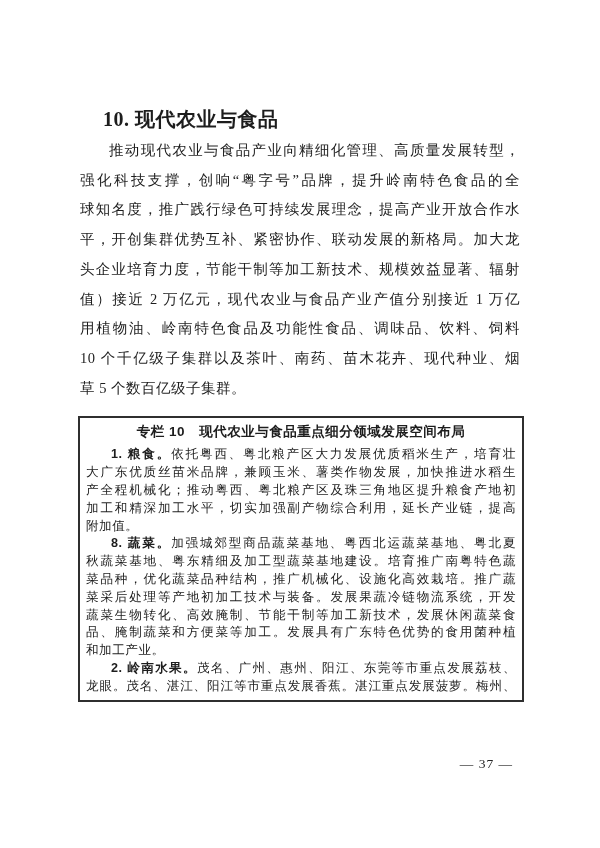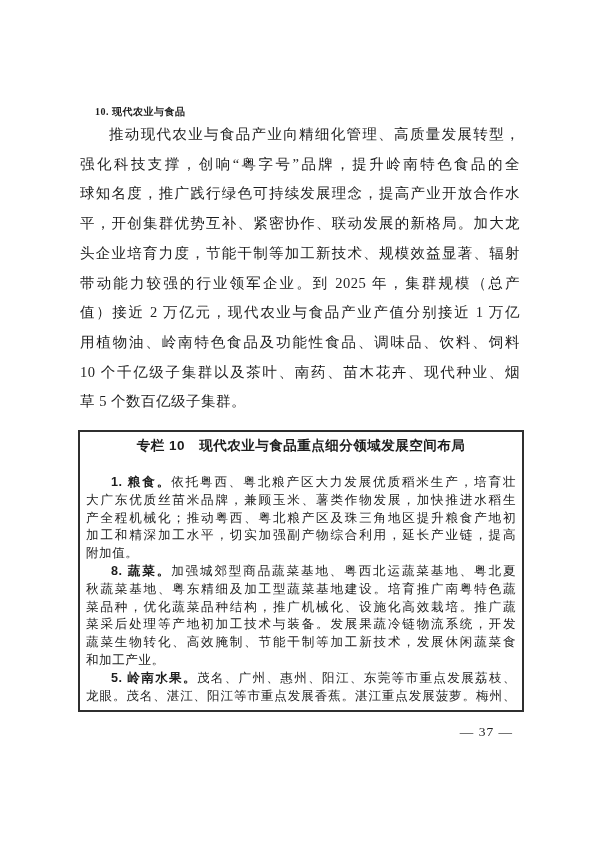--- a/index.html
+++ b/index.html
@@ -8,22 +8,22 @@
     width:600px; height:848px;
     margin:0 auto;
     background:#ffffff;
     font-family:"Liberation Serif","DejaVu Serif",serif;
     color:#1d1d1d;
     overflow:hidden;
   }
   .content { position:absolute; left:80px; top:103px; width:440px; }
 
   .heading {
-    font-size:10px; font-weight:bold;
-    line-height:17px; margin:0; padding-left:15px;
+    font-size:20px; font-weight:bold;
+    line-height:17px; margin:8px; padding-left:15px;
     letter-spacing:0.5px;
   }
 
   .para { margin:0; }
   .para .jline { font-size:14.5px; line-height:29.7px; }
 
   .jline {
     text-align:justify;
     text-align-last:justify;
     letter-spacing:0.5px;
@@ -33,73 +33,73 @@
 
   .box {
     margin:13px -4px 0 -2px;
     border:2px solid #2f2f2f;
     padding:4px 6px 5px 6px;
     background:#ffffff;
   }
   .box-title {
     font-family:"Liberation Sans","DejaVu Sans",sans-serif;
     font-weight:bold; font-size:13.5px;
-    text-align:center; line-height:20px; margin-bottom:18px;
+    text-align:center; line-height:20px; margin-bottom:4px;
     letter-spacing:0.5px;
   }
   .bline { font-size:12.6px; line-height:17.8px; }
   .bline.indent { text-indent:25px; }
   .blabel {
     font-family:"Liberation Sans","DejaVu Sans",sans-serif;
     font-weight:bold;
   }
 
   .page-number {
-    position:absolute; top:724px; right:87px;
+    position:absolute; top:756px; right:87px;
     font-size:13.5px; letter-spacing:1px;
     color:#222222;
   }
 </style>
 </head>
 <body>
 
 <div class="page">
   <div class="content">
 
     <h3 class="heading">10. 现代农业与食品</h3>
 
     <div class="para">
       <div class="jline indent">推动现代农业与食品产业向精细化管理、高质量发展转型，</div>
       <div class="jline">强化科技支撑，创响“粤字号”品牌，提升岭南特色食品的全</div>
       <div class="jline">球知名度，推广践行绿色可持续发展理念，提高产业开放合作水</div>
       <div class="jline">平，开创集群优势互补、紧密协作、联动发展的新格局。加大龙</div>
       <div class="jline">头企业培育力度，节能干制等加工新技术、规模效益显著、辐射</div>
-      <div class="jline">带动能力较强的行业领军企业。到 2025 年，集群规模（总产</div>
       <div class="jline">值）接近 2 万亿元，现代农业与食品产业产值分别接近 1 万亿</div>
       <div class="jline">用植物油、岭南特色食品及功能性食品、调味品、饮料、饲料</div>
       <div class="jline">10 个千亿级子集群以及茶叶、南药、苗木花卉、现代种业、烟</div>
       <div class="jline end">草 5 个数百亿级子集群。</div>
     </div>
 
     <div class="box">
       <div class="box-title">专栏 10　现代农业与食品重点细分领域发展空间布局</div>
 
       <div class="jline bline indent"><span class="blabel">1. 粮食。</span><span>依托粤西、粤北粮产区大力发展优质稻米生产，培育壮</span></div>
       <div class="jline bline">大广东优质丝苗米品牌，兼顾玉米、薯类作物发展，加快推进水稻生</div>
       <div class="jline bline">产全程机械化；推动粤西、粤北粮产区及珠三角地区提升粮食产地初</div>
       <div class="jline bline">加工和精深加工水平，切实加强副产物综合利用，延长产业链，提高</div>
       <div class="jline bline end">附加值。</div>
 
       <div class="jline bline indent"><span class="blabel">8. 蔬菜。</span><span>加强城郊型商品蔬菜基地、粤西北运蔬菜基地、粤北夏</span></div>
       <div class="jline bline">秋蔬菜基地、粤东精细及加工型蔬菜基地建设。培育推广南粤特色蔬</div>
       <div class="jline bline">菜品种，优化蔬菜品种结构，推广机械化、设施化高效栽培。推广蔬</div>
       <div class="jline bline">菜采后处理等产地初加工技术与装备。发展果蔬冷链物流系统，开发</div>
       <div class="jline bline">蔬菜生物转化、高效腌制、节能干制等加工新技术，发展休闲蔬菜食</div>
+      <div class="jline bline">品、腌制蔬菜和方便菜等加工。发展具有广东特色优势的食用菌种植</div>
       <div class="jline bline end">和加工产业。</div>
 
-      <div class="jline bline indent"><span class="blabel">5. 岭南水果。</span><span>茂名、广州、惠州、阳江、东莞等市重点发展荔枝、</span></div>
+      <div class="jline bline indent"><span class="blabel">2. 岭南水果。</span><span>茂名、广州、惠州、阳江、东莞等市重点发展荔枝、</span></div>
       <div class="jline bline">龙眼。茂名、湛江、阳江等市重点发展香蕉。湛江重点发展菠萝。梅州、</div>
     </div>
 
   </div>
 
   <div class="page-number">— 37 —</div>
 </div>
 
 </body></html>

